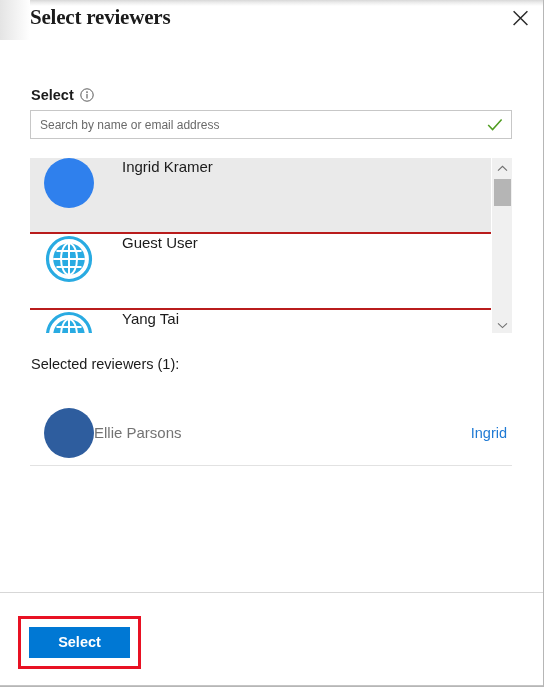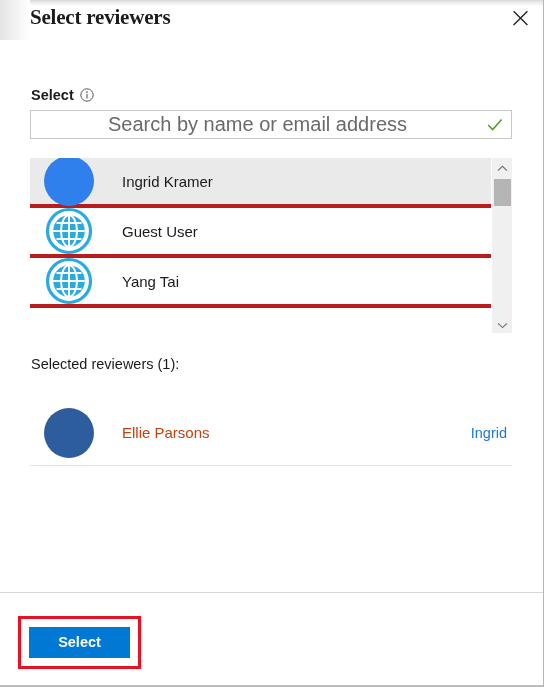--- a/index.html
+++ b/index.html
@@ -105,24 +105,23 @@
     display: flex;
     align-items: center;
   }
   .search-input {
     flex: 1 1 auto;
     height: 100%;
     border: none;
     outline: none;
     background: transparent;
     font-family: "Liberation Sans", sans-serif;
-    font-size: 20px;
+    font-size: 12px;
     color: #1d4ed8;
     padding: 0 8px 0 9px;
-    text-align: center;
   }
   .search-input::placeholder {
     color: #6a6a6a;
     opacity: 1;
   }
   .valid-check {
     flex: 0 0 auto;
     width: 28px;
     display: flex;
     align-items: center;
@@ -141,25 +140,25 @@
     overflow: hidden;
   }
   .results-scroll {
     position: absolute;
     left: 0; top: 0;
     right: 21px;
     bottom: 0;
     overflow: hidden;
   }
   .result-row {
-    height: 50px;
-    display: flex;
-    align-items: center;
+    height: 76px;
+    display: flex;
+    align-items: flex-start;
     padding-left: 14px;
-    border-bottom: 4px solid #b91c1c;
+    border-bottom: 2px solid #b91c1c;
     background: #ffffff;
     cursor: pointer;
   }
   .result-row.selected {
     background: #eaeaea;
   }
   .avatar {
     flex: 0 0 auto;
     width: 50px;
     height: 50px;
@@ -226,23 +225,22 @@
   }
   .selected-row {
     height: 66px;
     display: flex;
     align-items: center;
     padding-left: 14px;
     padding-right: 5px;
     border-bottom: 1px solid #e2e2e2;
   }
   .selected-name {
-    margin-left: 28px;
     font-size: 15px;
-    color: #c2410c;
+    color: #737373;
     white-space: nowrap;
   }
   .remove-link {
     margin-left: auto;
     font-size: 14.5px;
     color: #1f7ad4;
     cursor: pointer;
     text-decoration: none;
     white-space: nowrap;
   }

